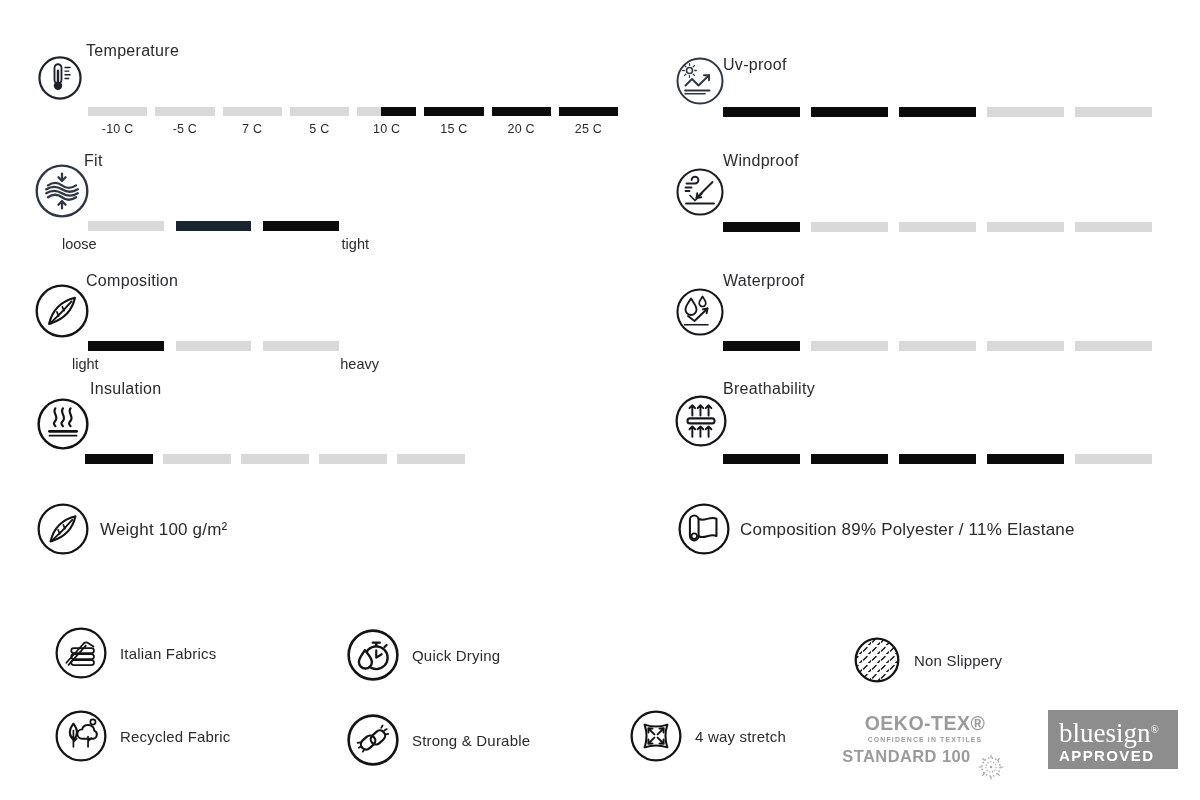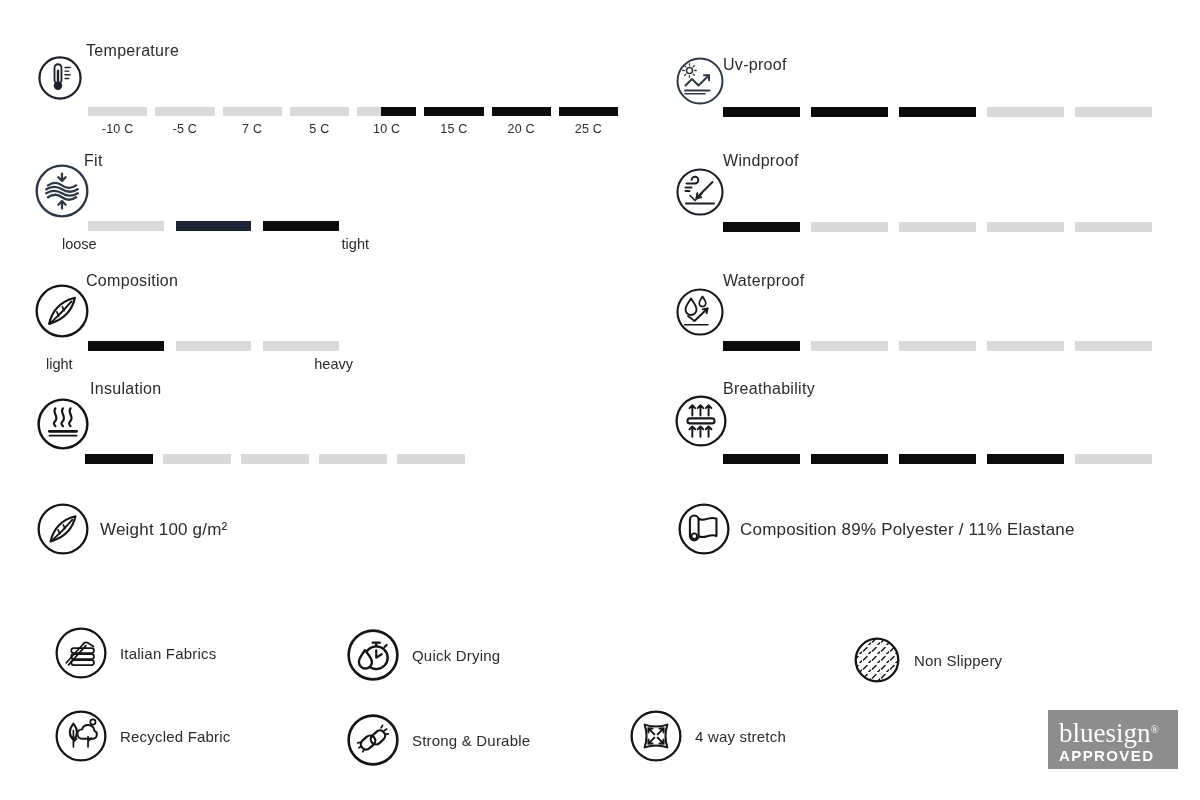--- a/index.html
+++ b/index.html
@@ -131,21 +131,21 @@
         <div class="seg-cell">
           <div class="seg seg-black"></div>
         </div>
         <div class="seg-cell">
           <div class="seg seg-gray"></div>
         </div>
         <div class="seg-cell">
           <div class="seg seg-gray"></div>
         </div>
       </div>
-    <div class="scale-row" style="left:10px;top:86px;width:307px">
+    <div class="scale-row" style="left:36px;top:86px;width:307px">
       <span>light</span>
       <span>heavy</span>
     </div>
   </div>
 
   <div class="block" style="left:36px;top:378px;width:440px">
     <div class="prop-title" style="left:54px;top:2px">Insulation</div>
     <div class="prop-icon" style="left:1px;top:20px">
       <svg width="52" height="52" viewBox="0 0 48 48" fill="none" stroke="currentColor" stroke-linecap="round" stroke-linejoin="round" style="color:#121212">
         <circle cx="24" cy="24" r="22.5" stroke-width="2.3"></circle>
@@ -404,19 +404,34 @@
         <path d="M13.5 13.5 Q24 17 34.5 13.5 Q31 24 34.5 34.5 Q24 31 13.5 34.5 Q17 24 13.5 13.5 Z" stroke-width="1.9"></path>
         <path d="M22.5 22.5 L17.3 17.3 M20.8 17 L16.9 16.9 L17 20.8" stroke-width="1.8"></path>
         <path d="M25.5 22.5 L30.7 17.3 M27.2 17 L31.1 16.9 L31 20.8" stroke-width="1.8"></path>
         <path d="M22.5 25.5 L17.3 30.7 M17 27.2 L16.9 31.1 L20.8 31" stroke-width="1.8"></path>
         <path d="M25.5 25.5 L30.7 30.7 M31 27.2 L31.1 31.1 L27.2 31" stroke-width="1.8"></path>
       </svg>
     </span>
     <span class="badge-label">4 way stretch</span>
   </div>
 
+  <div class="oeko" style="left:862px;top:712px">
+    <div class="oeko-brand">OEKO-TEX®</div>
+    <div class="oeko-tag">CONFIDENCE IN TEXTILES</div>
+    <div class="oeko-row">
+      <span class="oeko-std">STANDARD 100</span>
+      <span class="oeko-flower">
+        <svg width="34" height="34" viewBox="0 0 36 36" fill="none" stroke="#a6a6a6">
+          <circle cx="18" cy="18" r="9.6" stroke-dasharray="1.5 2.3" stroke-width="1.7"></circle>
+          <circle cx="18" cy="18" r="5.4" stroke-dasharray="1.2 1.8" stroke-width="1.4"></circle>
+          <circle cx="18" cy="18" r="1.4" fill="#a6a6a6" stroke="none"></circle>
+          <path d="M18 5.5 v2.4 M18 28.1 v2.4 M5.5 18 h2.4 M28.1 18 h2.4 M9.2 9.2 l1.7 1.7 M25.1 25.1 l1.7 1.7 M9.2 26.8 l1.7 -1.7 M25.1 10.9 l1.7 -1.7" stroke-width="1.3" stroke-linecap="round"></path>
+        </svg>
+      </span>
+    </div>
+  </div>
 
   <div class="bluesign" style="left:1048px;top:710px">
     <div class="bluesign-brand"><span>bluesign</span><span class="bluesign-sup">®</span></div>
     <div class="bluesign-approved">APPROVED</div>
   </div>
 
 </div>
 
 </body></html>

